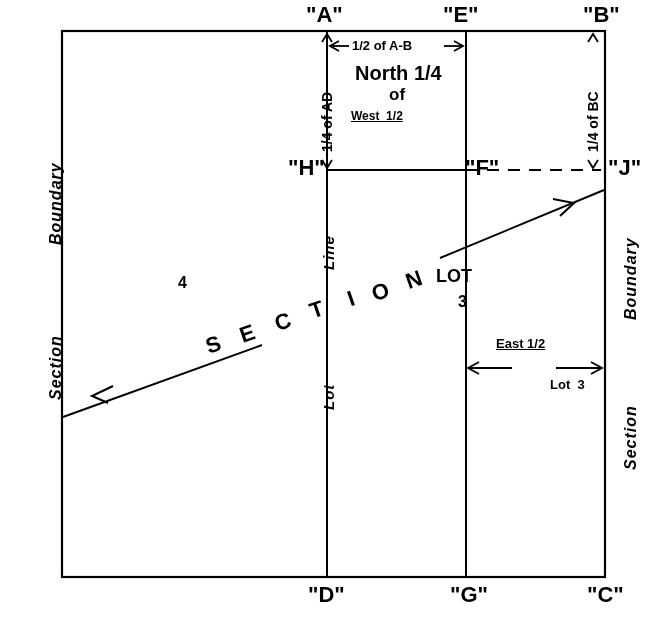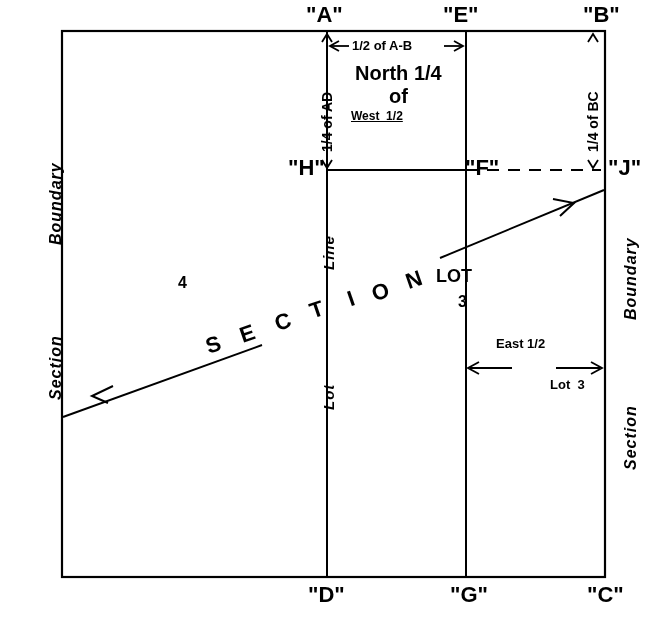--- a/index.html
+++ b/index.html
@@ -147,21 +147,21 @@
   <div class="lbl node" style="left:288px; top:157px;">"H"</div>
   <div class="lbl node" style="left:465px; top:157px;">"F"</div>
   <div class="lbl node" style="left:608px; top:157px;">"J"</div>
 
   <div class="lbl node" style="left:308px; top:584px;">"D"</div>
   <div class="lbl node" style="left:450px; top:584px;">"G"</div>
   <div class="lbl node" style="left:587px; top:584px;">"C"</div>
 
   <div class="lbl dim" style="left:352px; top:39px;">1/2 of A-B</div>
   <div class="lbl dim" style="left:355px; top:63px; font-size:20px;">North 1/4</div>
-  <div class="lbl dim" style="left:389px; top:86px; font-size:20px;">of</div>
+  <div class="lbl dim" style="left:389px; top:86px; font-size:17px;">of</div>
   <div class="lbl dim" style="left:351px; top:110px; font-size:12px;text-decoration:underline;">West  1/2</div>
 
   <div class="lbl dim-sm vert" style="left:320px; top:152px;">1/4 of AD</div>
 
   <div class="lbl dim-sm vert" style="left:586px; top:152px;">1/4 of BC</div>
 
   <div class="lbl ital vert" style="left:48px; top:245px;">Boundary</div>
   <div class="lbl ital vert" style="left:48px; top:400px;">Section</div>
 
   <div class="lbl ital vert" style="left:623px; top:320px;">Boundary</div>
@@ -176,16 +176,16 @@
   <div class="arcletter" style="left:310px; top:297px; transform:rotate(-19deg);">T</div>
   <div class="arcletter" style="left:348px; top:286px; transform:rotate(-19deg);">I</div>
   <div class="arcletter" style="left:372px; top:279px; transform:rotate(-19deg);">O</div>
   <div class="arcletter" style="left:406px; top:267px; transform:rotate(-19deg);">N</div>
 
   <div class="lbl numlbl" style="left:178px; top:275px;">4</div>
 
   <div class="lbl big-word" style="left:436px; top:267px; font-size:18px;">LOT</div>
   <div class="lbl numlbl" style="left:458px; top:294px;">3</div>
 
-  <div class="lbl dim" style="left:496px; top:337px;">East 1/2</div>
+  <div class="lbl dim" style="left:496px; top:337px;text-decoration:underline;">East 1/2</div>
   <div class="lbl dim" style="left:504px; top:378px;margin-left:46px;">Lot  3</div>
 
 </div>
 
 </body></html>

